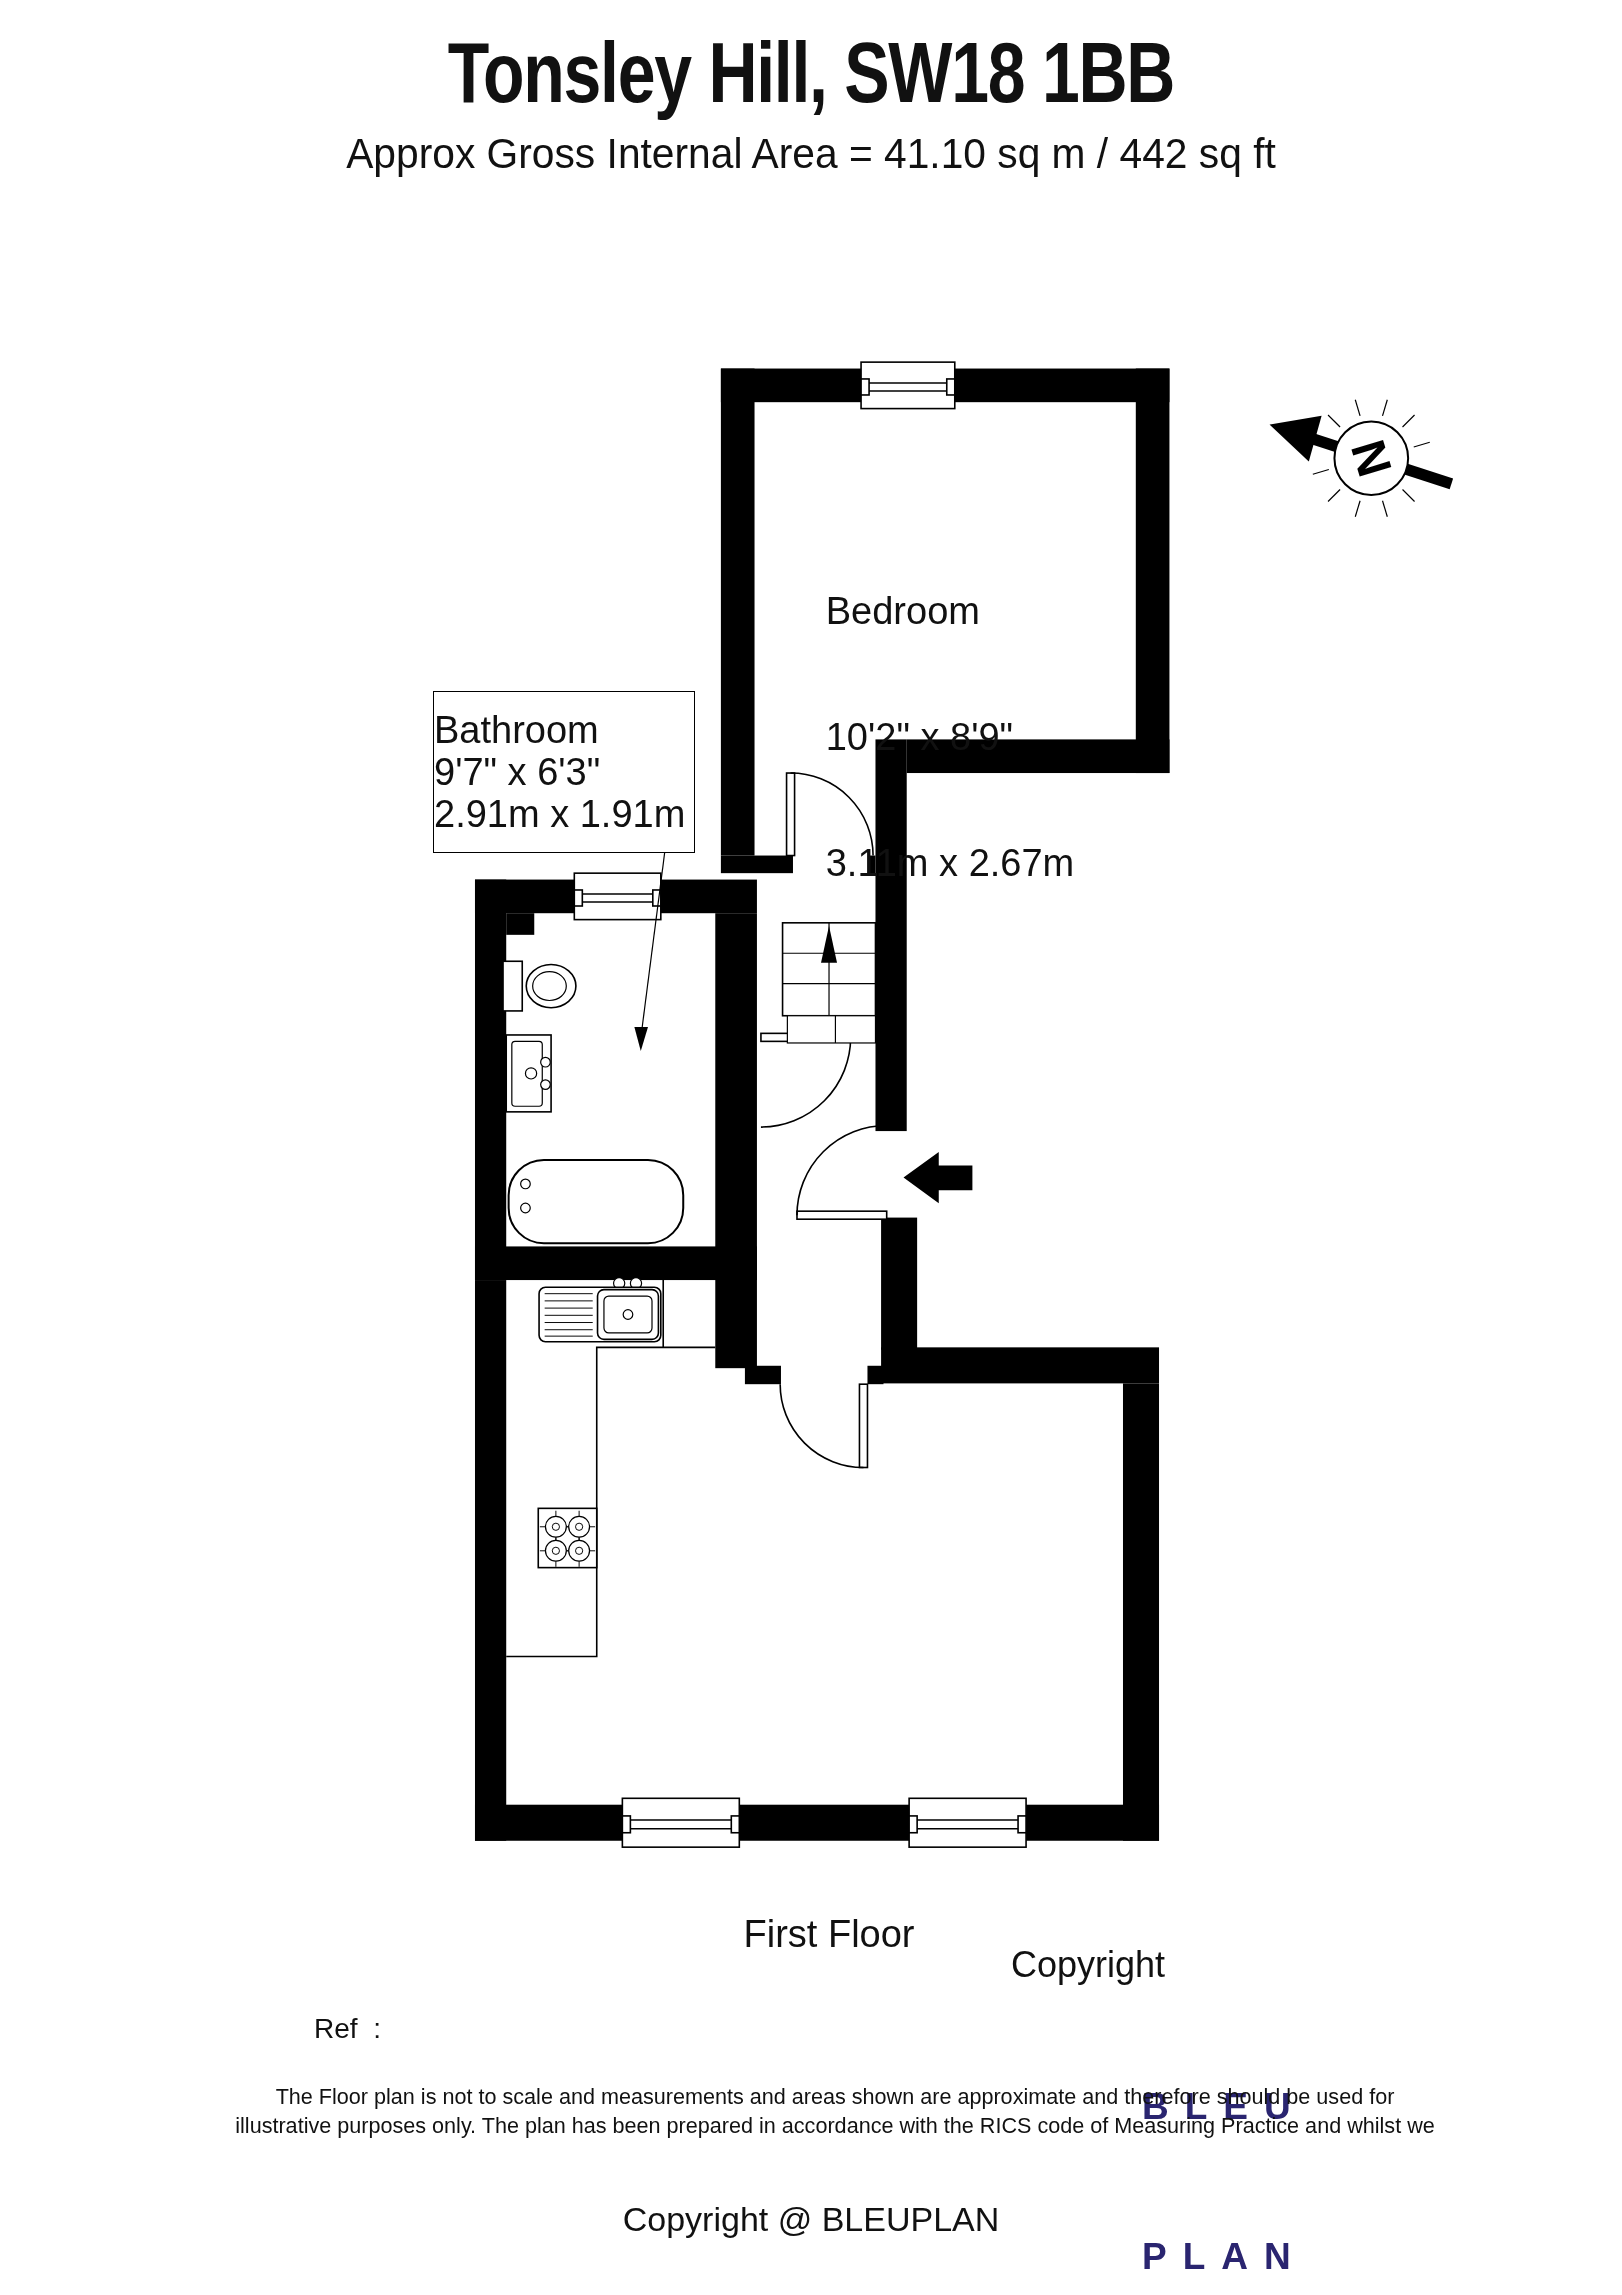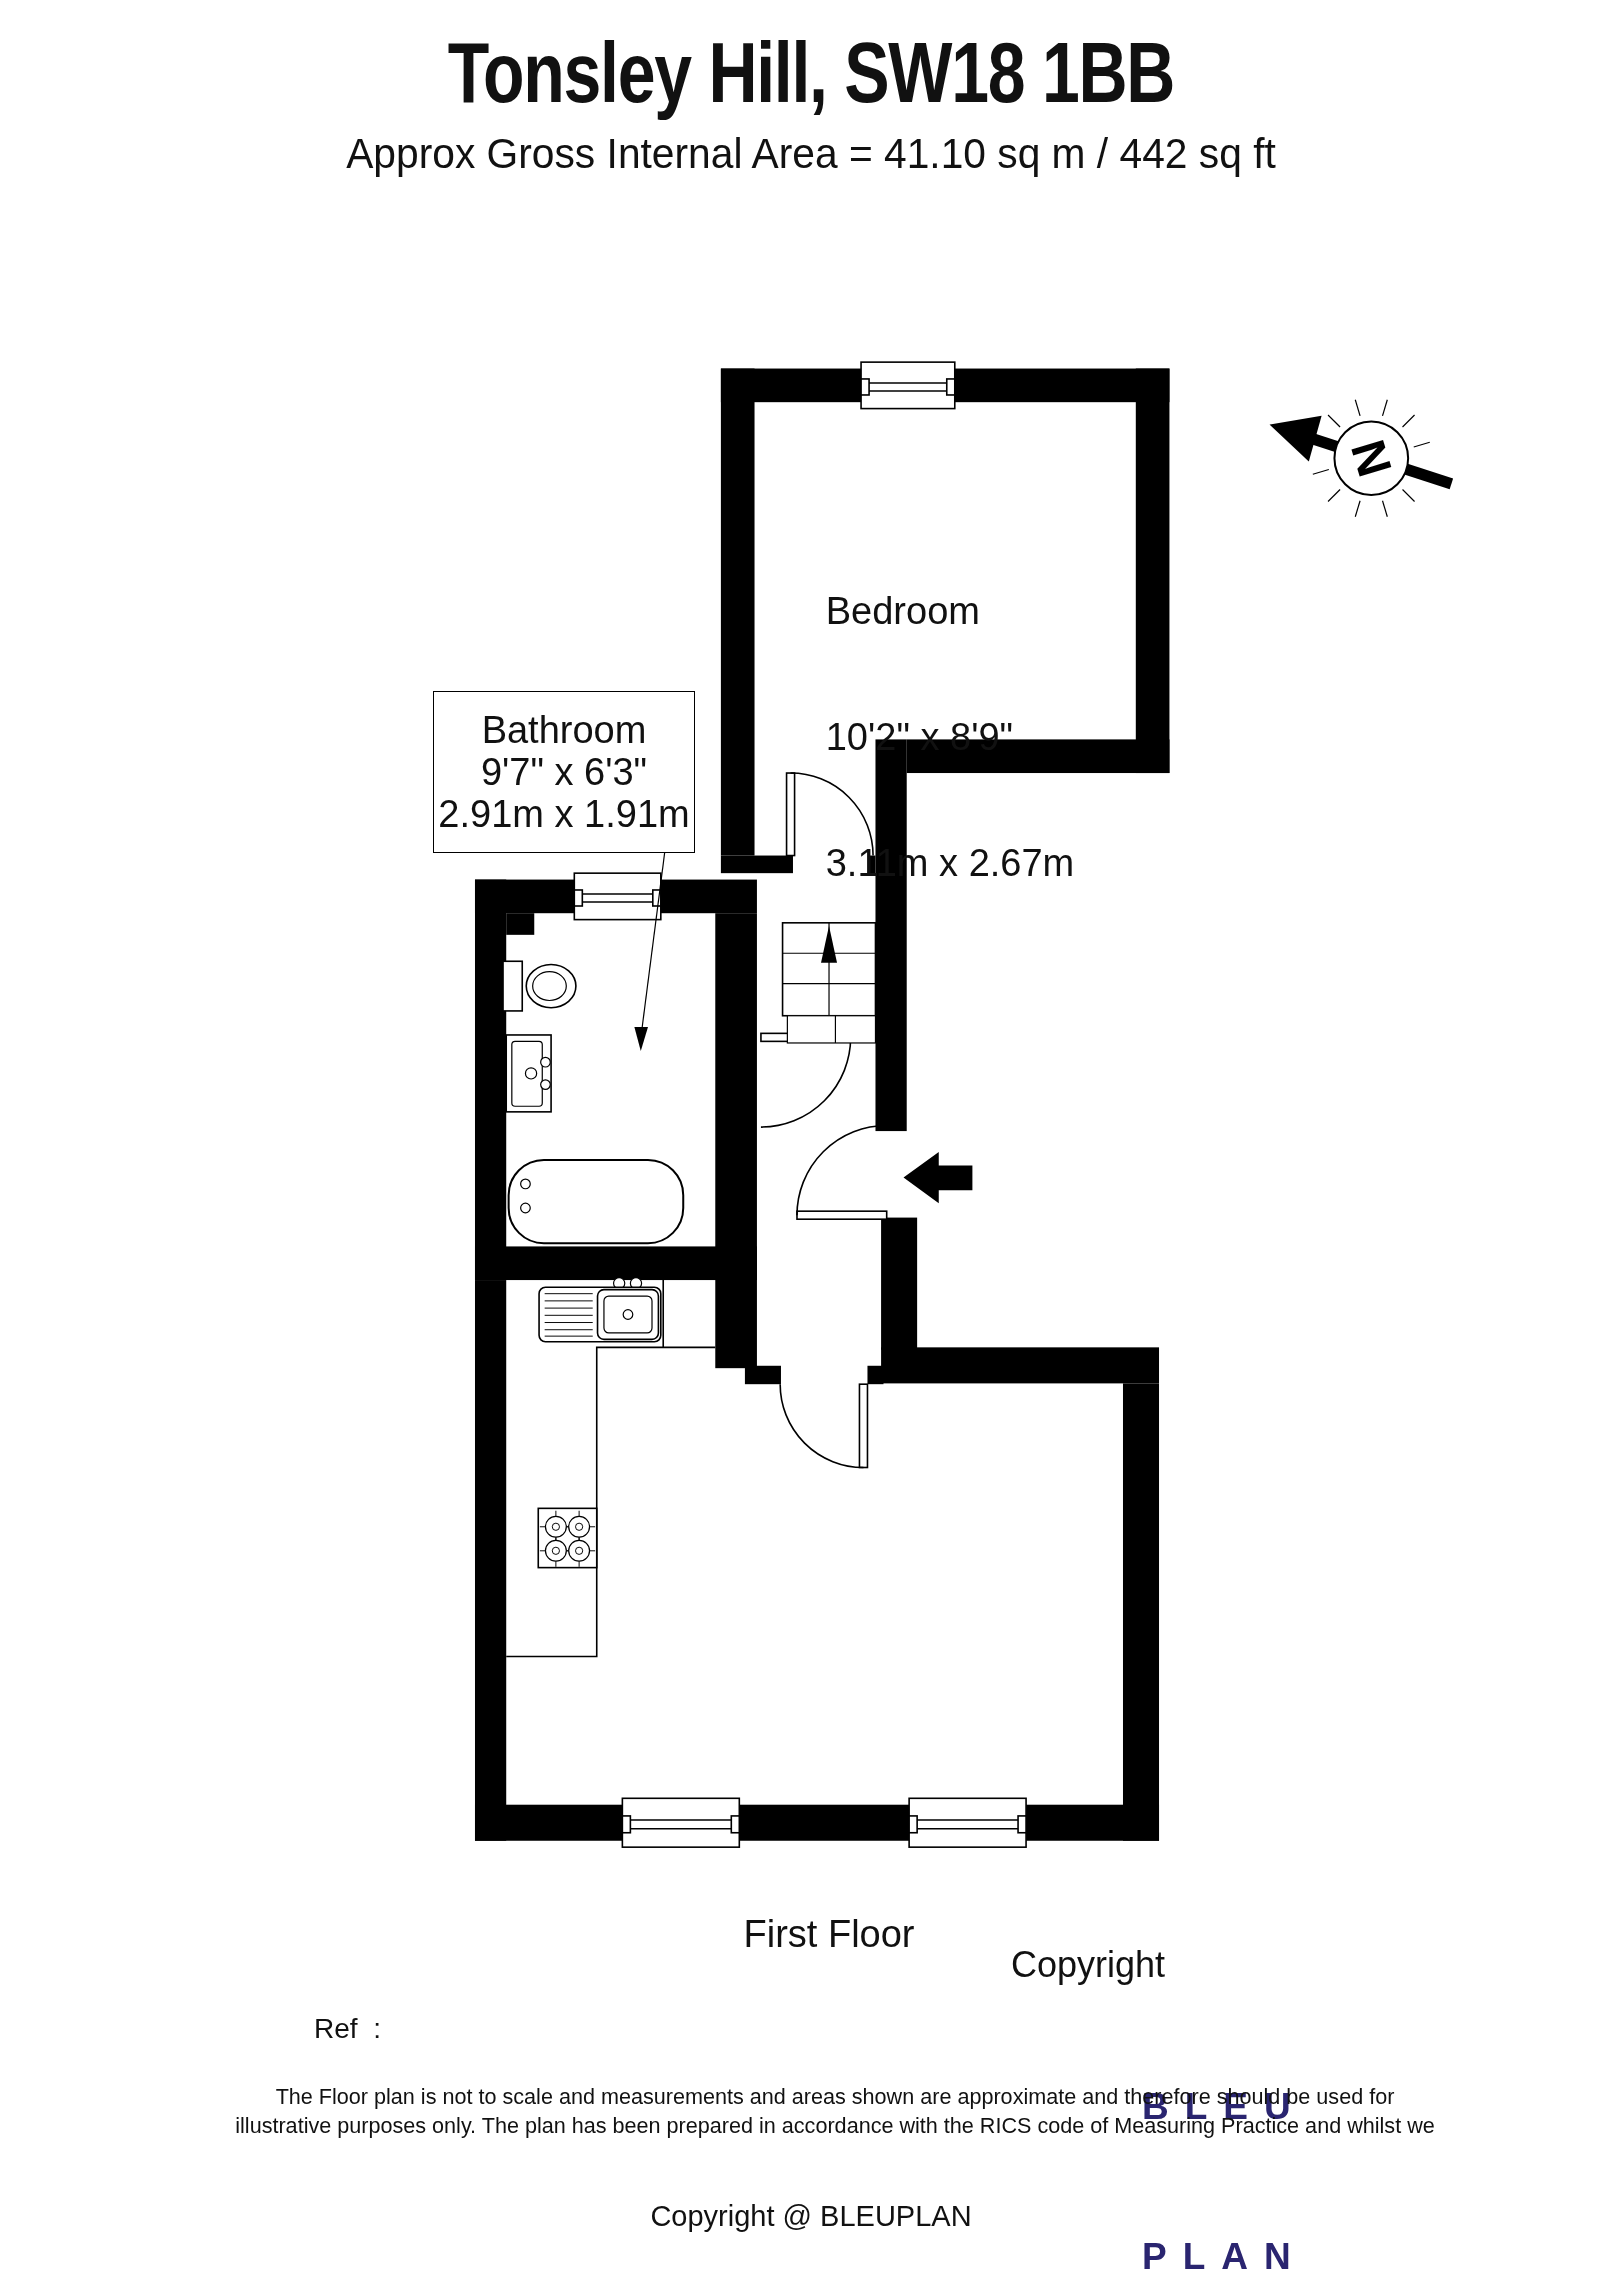--- a/index.html
+++ b/index.html
@@ -6,27 +6,27 @@
   #page{position:relative;width:1622px;height:2295px;background:#ffffff;overflow:hidden;
         font-family:"Liberation Sans", sans-serif;color:#111;}
   .abs{position:absolute;}
   .cx{left:0;width:100%;text-align:center;}
   .ctr{transform:translateX(-50%);}
   #plan-svg{position:absolute;left:0;top:0;width:1622px;height:2295px;}
   .title{top:24px;font-size:85px;font-weight:bold;letter-spacing:-1.6px;transform:scaleX(0.80);}
   .subtitle{top:130px;font-size:42px;transform:scaleX(0.97);}
   .room-label{font-size:38px;line-height:42px;white-space:pre;}
   .callout{left:433px;top:691px;width:260px;height:160px;border:1.6px solid #000;background:#fff;
-           display:flex;flex-direction:column;align-items:center;justify-content:center;}
+           display:flex;flex-direction:column;align-items:flex-start;justify-content:center;}
   .floor-label{top:1913px;font-size:38px;}
   .ref-label{left:314px;top:2013px;font-size:28px;white-space:pre;}
   .copyright-label{left:972px;top:1944px;font-size:36px;margin-left:39px;}
   .logo{left:1142px;top:1982px;font-size:37px;font-weight:bold;letter-spacing:16px;line-height:50px;white-space:pre;}
   .disclaimer{top:2082px;font-size:21.6px;line-height:29px;padding-left:24px;}
-  .copyright-line{top:2200px;font-size:29px;}
+  .copyright-line{top:2200px;font-size:34px;}
 </style>
 </head>
 <body>
 
 <div id="page">
 
   <svg id="plan-svg" viewBox="0 0 2025 2865" xmlns="http://www.w3.org/2000/svg">
 
     <g fill="#000000">
       <rect x="900" y="460" width="175" height="42"></rect>

